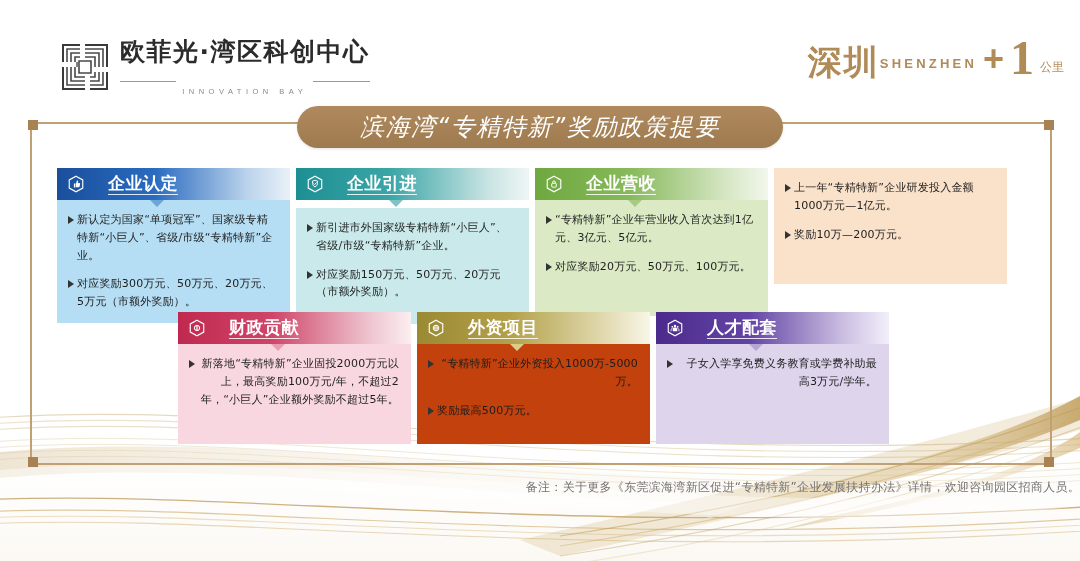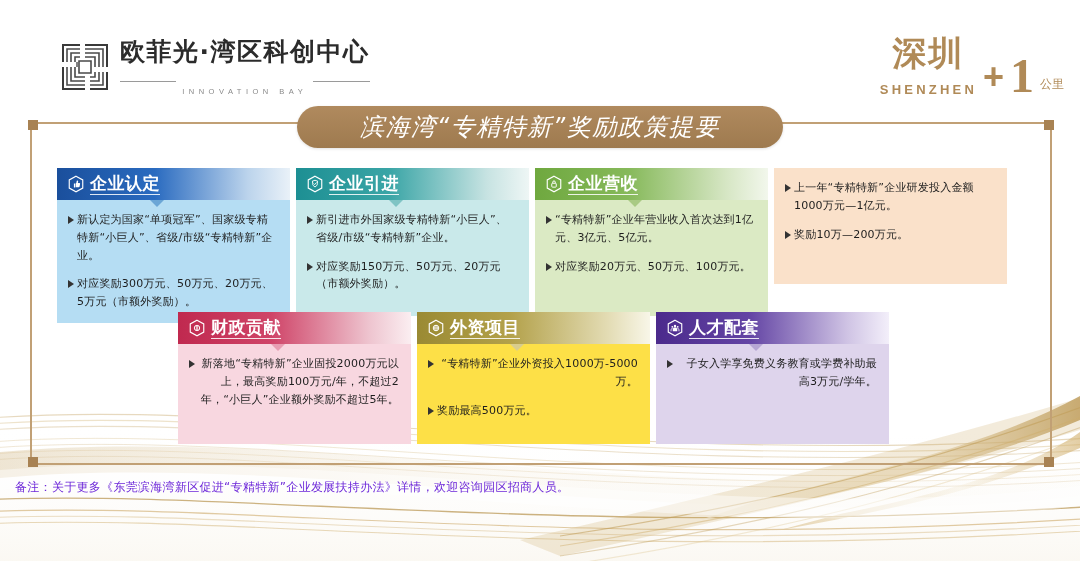--- a/index.html
+++ b/index.html
@@ -36,21 +36,21 @@
   }
   .logo-en-row { display: flex; align-items: center; gap: 6px; width: 100%; }
   .logo-en-line { flex: 1; height: 1px; background: #9a9a9a; }
   .logo-en {
     font-size: 7.5px; color: #8a8a8a; letter-spacing: 4.5px;
     white-space: nowrap;
     margin-top: 20px;
   }
 
   .logo-right { position: absolute; right: 28px; top: 36px; display: flex; align-items: flex-end; gap: 6px; }
-  .sz-block { display: flex; flex-direction: column; align-items: center; gap: 10px; }
+  .sz-block { display: flex; flex-direction: row; align-items: center; }
   .sz-cn {
     font-size: 34px; font-weight: 700; color: #b08a57; line-height: 1;
     letter-spacing: 2px;
     font-family: "DejaVu Sans", "Liberation Sans", sans-serif;
   }
   .sz-en {
     font-size: 13px; font-weight: 700; color: #b08a57; letter-spacing: 3.2px;
     margin-top: 2px;
   }
   .sz-plus {
@@ -95,21 +95,21 @@
   }
 
   
   .row { position: absolute; display: flex; }
   .row-top { left: 57px; top: 168px; gap: 6px; }
   .row-bottom { left: 178px; top: 312px; gap: 6px; text-align: right; }
 
   .card { width: 233px; position: relative; }
 
   .card-head {
-    height: 22px; display: flex; align-items: center; gap: 5px;
+    height: 22px; display: flex; align-items: center; gap: 23px;
     padding: 16px 10px; position: relative;
   }
   .card-head-title {
     font-size: 17px; font-weight: 700; color: #ffffff;
     letter-spacing: 0.5px; white-space: nowrap;
     border-bottom: 1.5px solid rgba(255,255,255,.85);
     padding-bottom: 0px; line-height: 1.25;
     font-family: "DejaVu Sans", "Liberation Sans", sans-serif;
   }
   .card-icon { width: 18px; height: 18px; flex: 0 0 18px; }
@@ -144,48 +144,48 @@
     letter-spacing: 0.2px;
   }
 
   
   .t-blue   .card-head { background: linear-gradient(90deg,#1a4f9c 0%,#2a6bc0 42%,#bcd4ec 82%,#e9f1f8 100%); }
   .t-blue   .card-body { background: #b5ddf3; }
   .t-blue   .head-notch { border-top: 7px solid #6ba6d6; }
   .t-blue   .card-head-title { text-decoration: none; }
 
   .t-teal   .card-head { background: linear-gradient(90deg,#1d8f93 0%,#3aa5a6 40%,#c7e3e2 82%,#eef6f5 100%); }
-  .t-teal   .card-body { background: #c9e9ea; }
+  .t-teal   .card-body { background: #c9e9ea; margin-top: 8px; }
   .t-teal   .head-notch { border-top: 7px solid #7fc4c4; }
 
   .t-green  .card-head { background: linear-gradient(90deg,#6fa83f 0%,#86b95a 40%,#d6e6c4 82%,#f2f7ec 100%); }
   .t-green  .card-body { background: #dbeac4; }
   .t-green  .head-notch { border-top: 7px solid #a9ca84; }
 
   .t-orange .card-head { background: linear-gradient(90deg,#d79a5e 0%,#e0aa72 40%,#f3ddc6 82%,#fbf4ec 100%); }
   .t-orange .card-body { background: #fae1ca; }
   .t-orange .head-notch { border-top: 7px solid #edc19a; }
 
   .t-pink   .card-head { background: linear-gradient(90deg,#c0294f 0%,#cf4468 40%,#eec4cf 82%,#fbeef1 100%); }
   .t-pink   .card-body { background: #f8d7e0; }
   .t-pink   .head-notch { border-top: 7px solid #e79eb2; }
 
   .t-gold   .card-head { background: linear-gradient(90deg,#9a8a33 0%,#b3a14a 40%,#e3dcb4 82%,#f8f6e8 100%); }
-  .t-gold   .card-body { background: #fde047; }
+  .t-gold   .card-body { background: #c2410c; }
   .t-gold   .head-notch { border-top: 7px solid #d9cd8c; }
 
   .t-purple .card-head { background: linear-gradient(90deg,#4b2a8c 0%,#6344a4 40%,#cfc3e4 82%,#f3effa 100%); }
   .t-purple .card-body { background: #ded4ec; }
   .t-purple .head-notch { border-top: 7px solid #b6a6d4; }
 
   
   .footnote {
     position: absolute; left: 0; top: 479px; width: 1080px;
-    text-align: left;
-    font-size: 12px; color: #6d28d9; letter-spacing: 0.3px;
+    text-align: right;
+    font-size: 12px; color: #737373; letter-spacing: 0.3px;
     font-family: "DejaVu Sans", "Liberation Sans", sans-serif;
     padding-left: 15px;
   }
 </style>
 </head>
 <body>
 
 <div id="stage">
 
   <svg class="bg-waves" width="1080" height="561" viewBox="0 0 1080 561">

